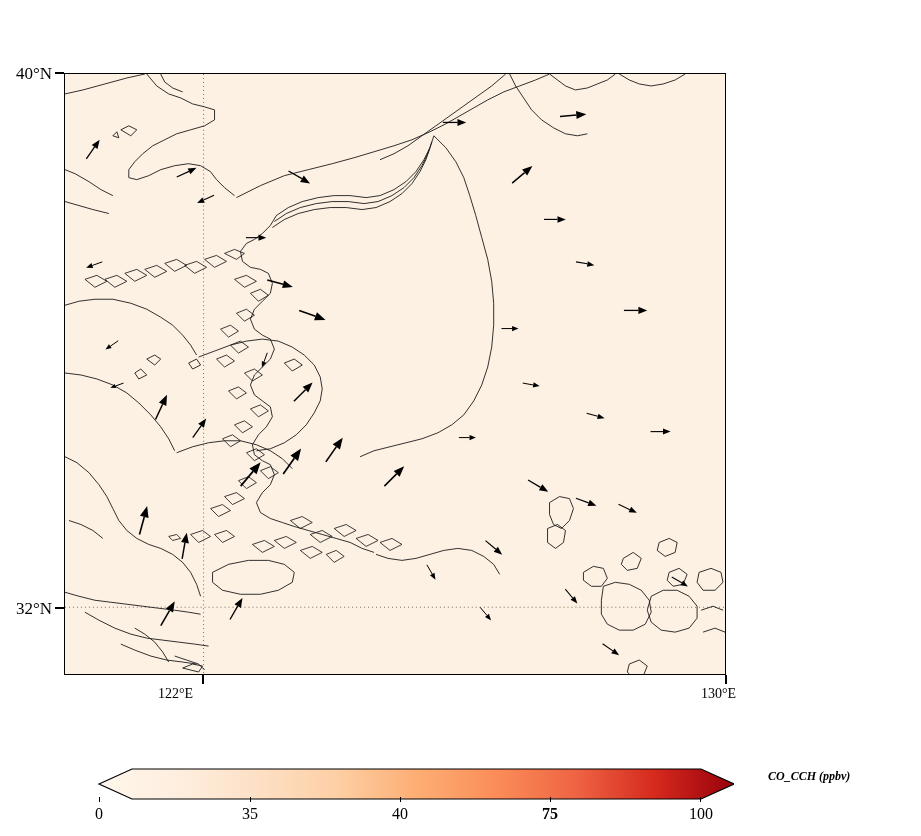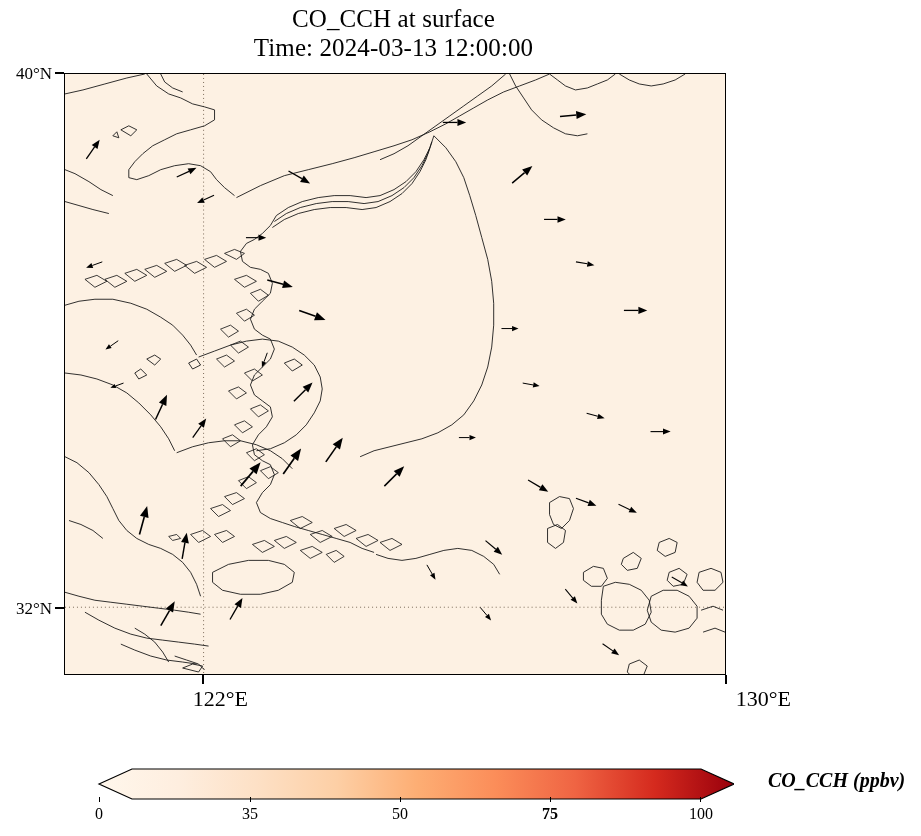--- a/index.html
+++ b/index.html
@@ -11,40 +11,36 @@
   .title-block{position:absolute;left:0;top:4px;width:787px;text-align:center;}
   .title-line{font-size:25px;line-height:29px;letter-spacing:.1px;}
 
   
   #axes{position:absolute;left:64px;top:73px;width:662px;height:602px;
         background:#fdf1e3;border:1.6px solid #000;box-sizing:border-box;}
   #mapsvg{position:absolute;left:0;top:0;width:100%;height:100%;display:block;}
 
   
   .ylab{position:absolute;font-size:17px;text-align:right;width:60px;}
-  .xlab{position:absolute;font-size:22px;text-align:right;width:90px;}
+  .xlab{position:absolute;font-size:14px;text-align:left;width:90px;}
   .tick{position:absolute;background:#000;}
 
   
   #cbwrap{position:absolute;left:66px;top:766px;width:668px;height:36px;}
   #cbsvg{position:absolute;left:0;top:0;width:100%;height:100%;}
   .cblab{position:absolute;font-size:16px;text-align:center;width:70px;top:805px;}
-  #cbtitle{position:absolute;left:768px;top:769px;font-size:20px;font-weight:bold;
+  #cbtitle{position:absolute;left:768px;top:769px;font-size:12px;font-weight:bold;
            font-style:italic;white-space:nowrap;}
   .cbtickline{position:absolute;background:#000;width:1px;height:5px;top:797px;}
 </style>
 </head>
 <body>
 
 <div id="fig">
 
-  <div class="title-block">
-    <div class="title-line">CO_CCH at surface</div>
-    <div class="title-line">Time: 2024-03-13 12:00:00</div>
-  </div>
 
   <div id="axes" style="background: rgb(253, 241, 227);">
     <svg id="mapsvg" viewBox="0 0 662 602" preserveAspectRatio="none">
 
       <g stroke="#7a6a58" stroke-width="1" stroke-dasharray="1,3" fill="none">
         <line x1="139" y1="0" x2="139" y2="602"></line>
         <line x1="0" y1="535" x2="662" y2="535"></line>
       </g>
 
       <g stroke="#1a1a1a" stroke-width="0.9" fill="none" stroke-linejoin="round">
@@ -321,18 +317,18 @@
   </div>
 
   <div class="cbtickline" style="left:99px;"></div>
   <div class="cbtickline" style="left:250px;"></div>
   <div class="cbtickline" style="left:400px;"></div>
   <div class="cbtickline" style="left:550px;"></div>
   <div class="cbtickline" style="left:700px;"></div>
 
   <div class="cblab" style="left:64px;">0</div>
   <div class="cblab" style="left:215px;">35</div>
-  <div class="cblab" style="left:365px;">50</div>
+  <div class="cblab" style="left:365px;">40</div>
   <div class="cblab" style="left:515px;font-weight:bold;">75</div>
   <div class="cblab" style="left:666px;">100</div>
 
   <div id="cbtitle">CO_CCH (ppbv)</div>
 </div>
 
 </body></html>

